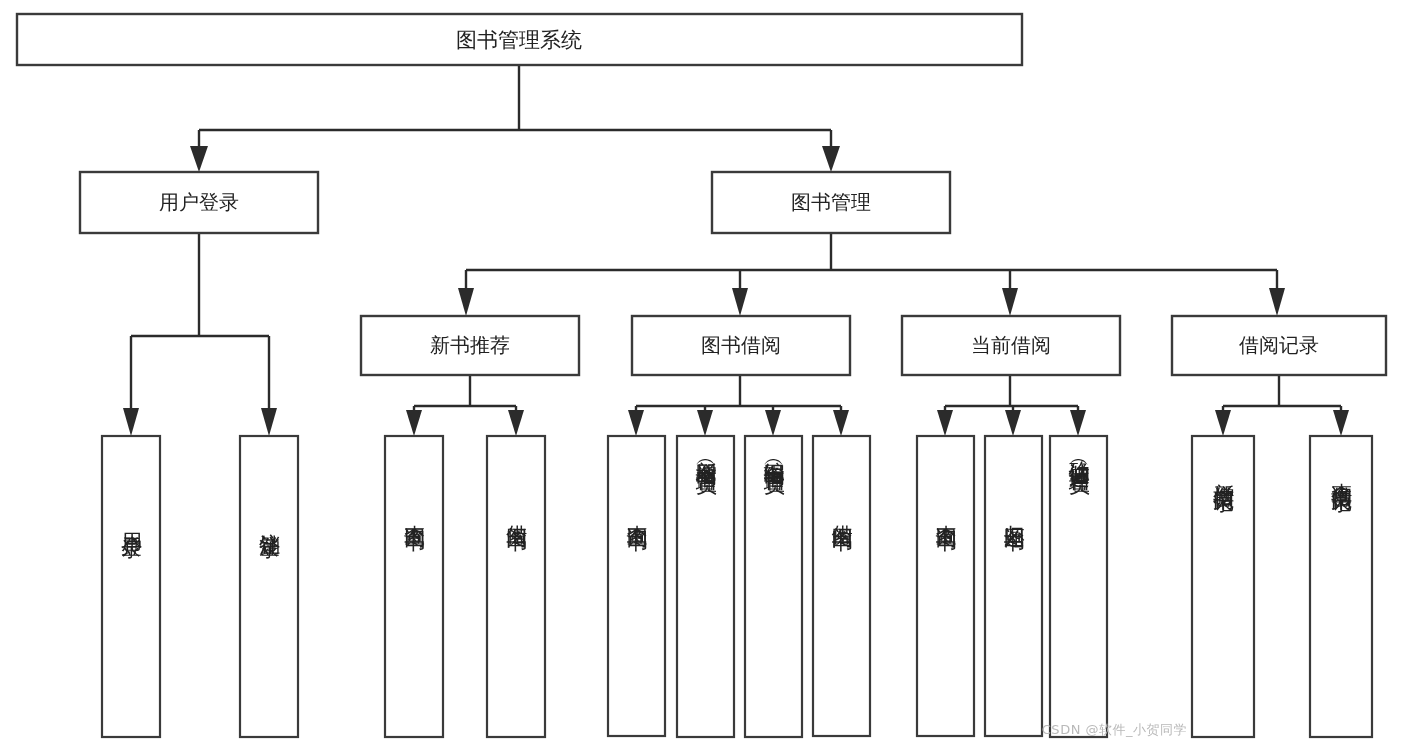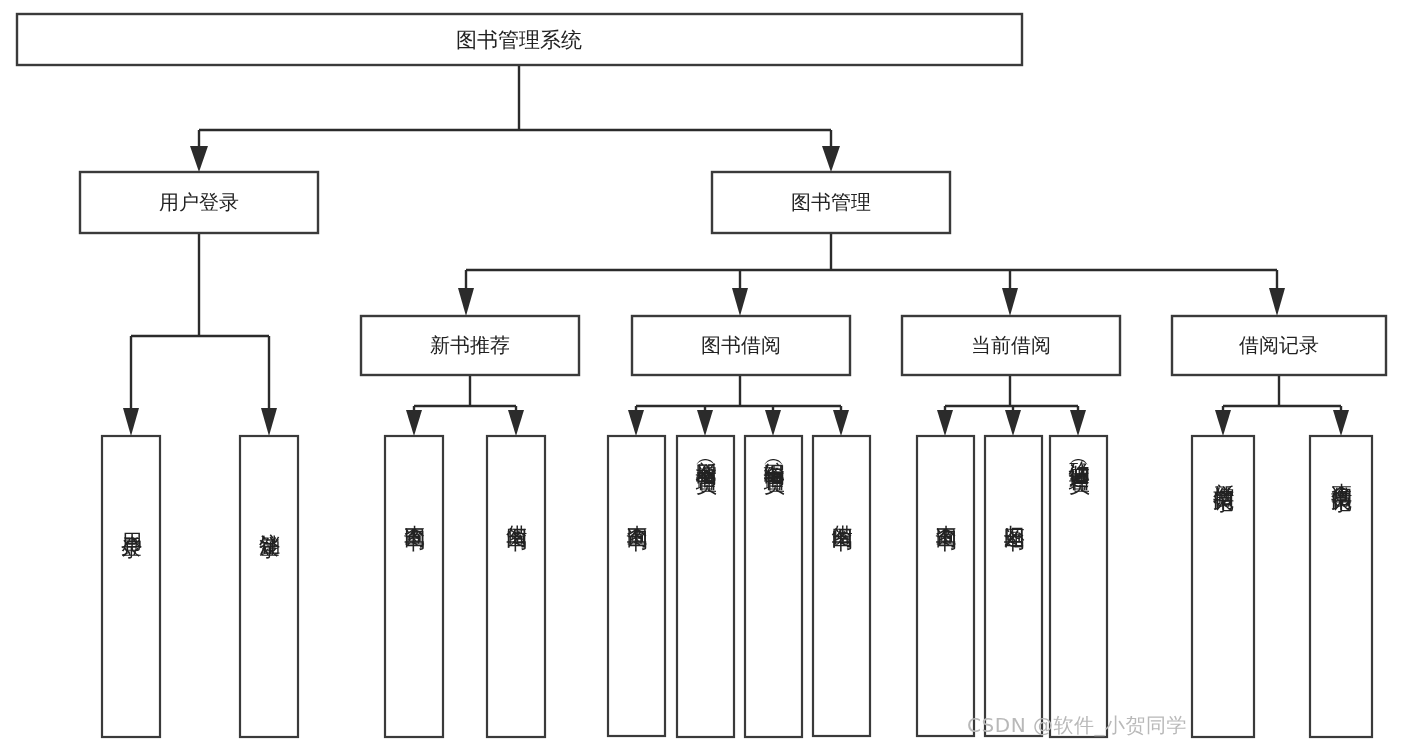--- a/index.html
+++ b/index.html
@@ -71,21 +71,21 @@
     line-height: 1.12;
     letter-spacing: 2px;
     color: #222222;
     white-space: nowrap;
   }
   .watermark {
     position: absolute;
     right: 12px;
     bottom: 8px;
     font-family: "DejaVu Sans", "Liberation Sans", sans-serif;
-    font-size: 20px;
+    font-size: 13px;
     color: #b9b9b9;
     letter-spacing: 0.5px;
     white-space: nowrap;
   }
 </style>
 </head>
 <body>
 
 <div id="diagram-root">
 

